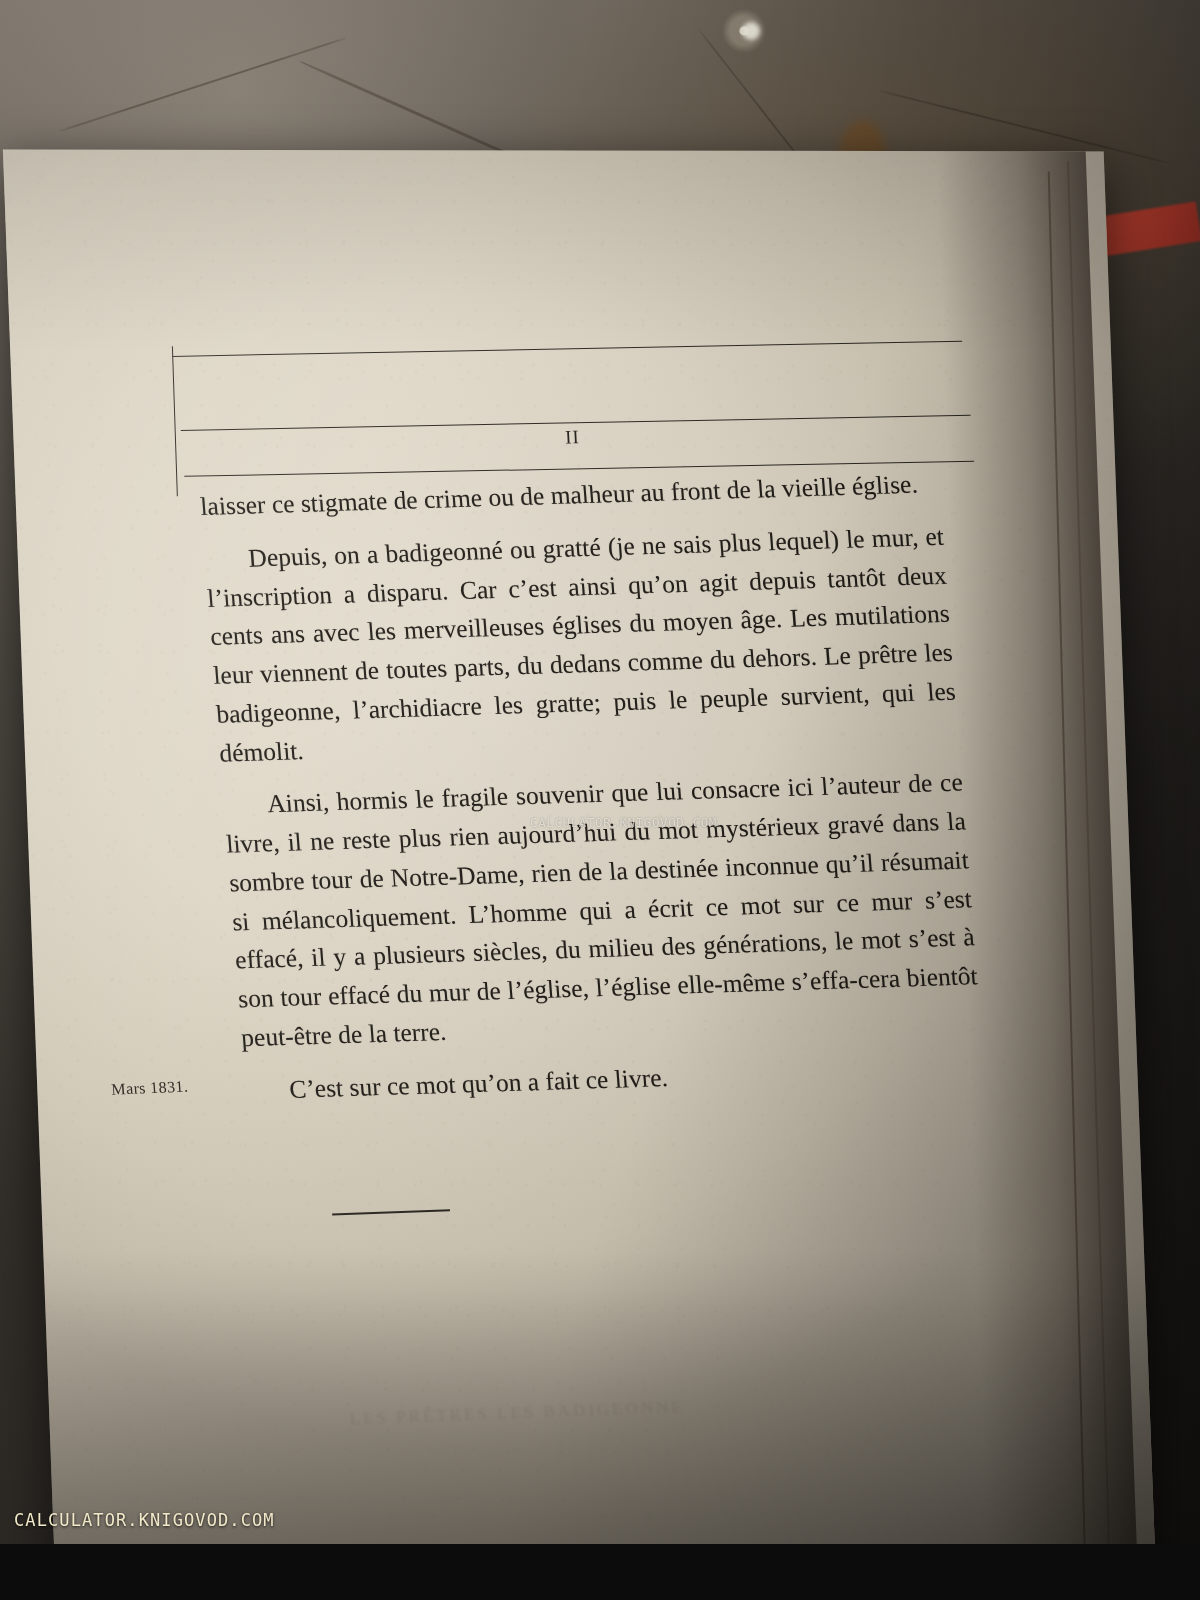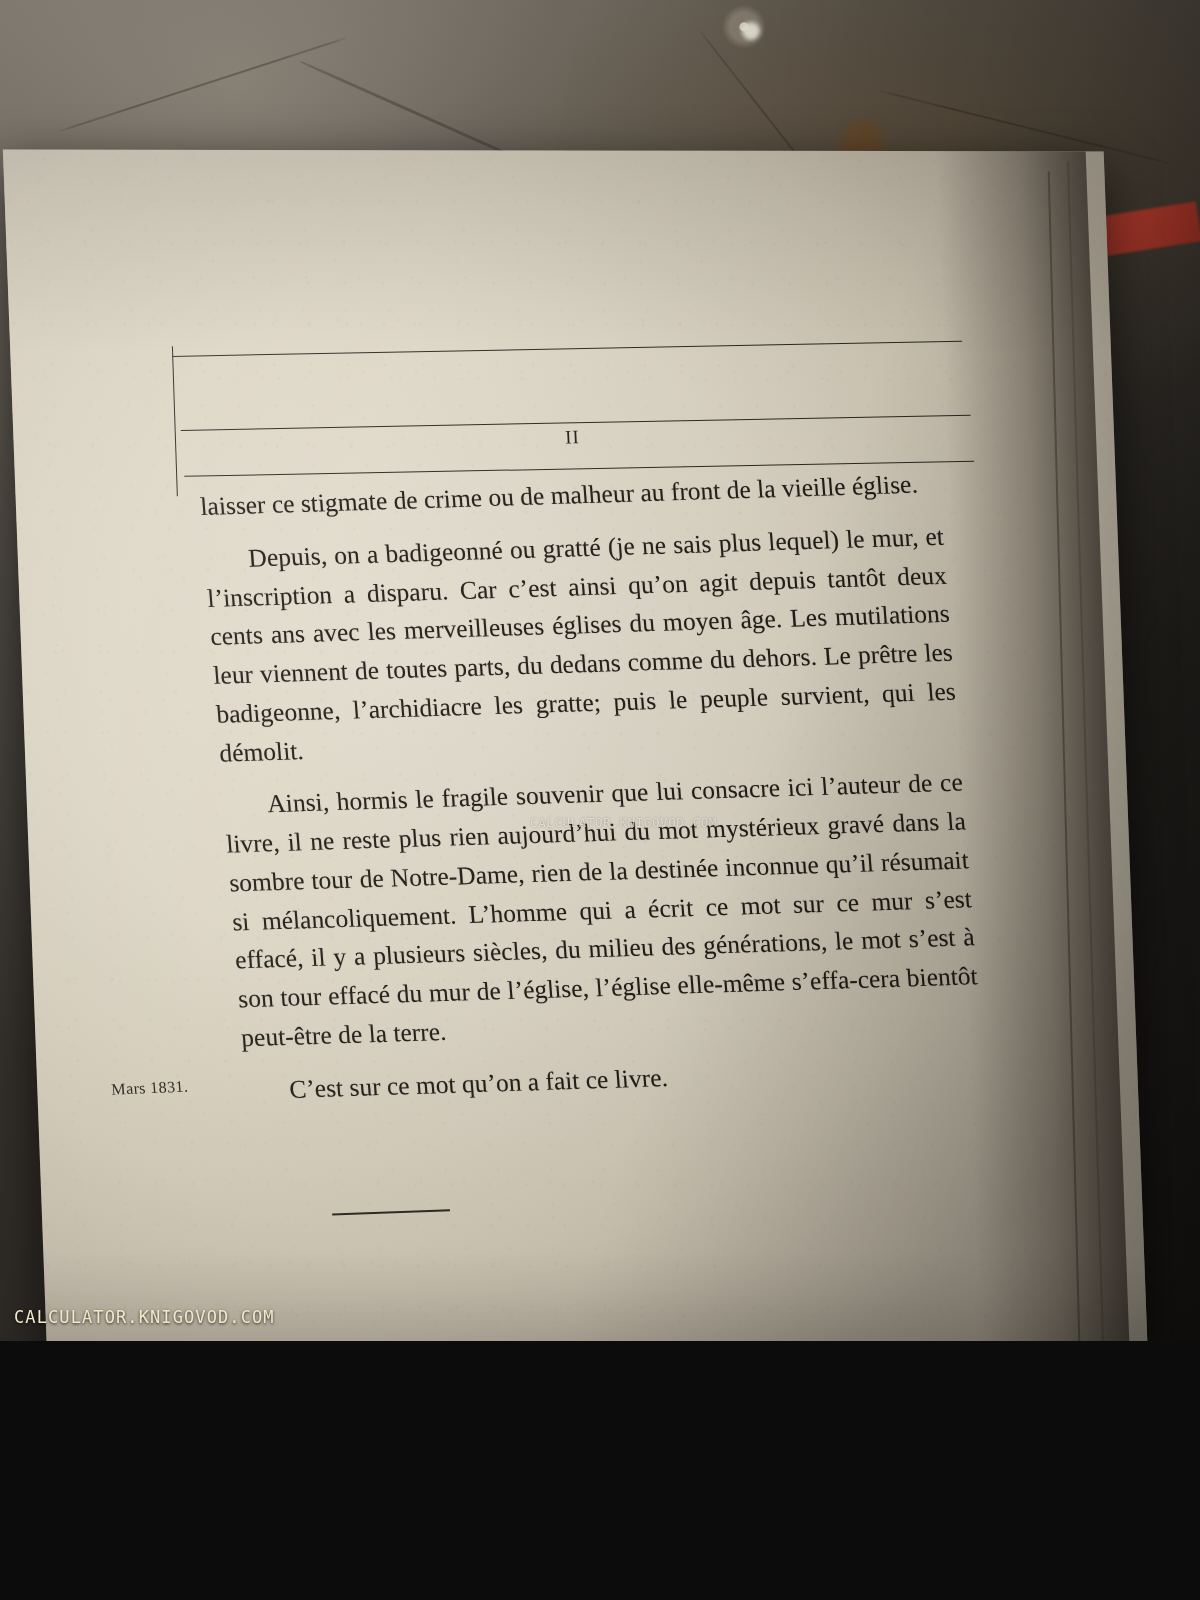--- a/index.html
+++ b/index.html
@@ -3,21 +3,21 @@
 <meta charset="utf-8">
 <style>
   html, body {
     margin: 0;
     padding: 0;
     background: #0c0c0c;
   }
   #scene {
     position: relative;
     width: 1200px;
-    height: 1341px;
+    height: 1544px;
     overflow: hidden;
     font-family: "Liberation Serif", serif;
     background: #3a3630;
   }
 
   
   .backdrop {
     position: absolute;
     inset: 0;
     background:

